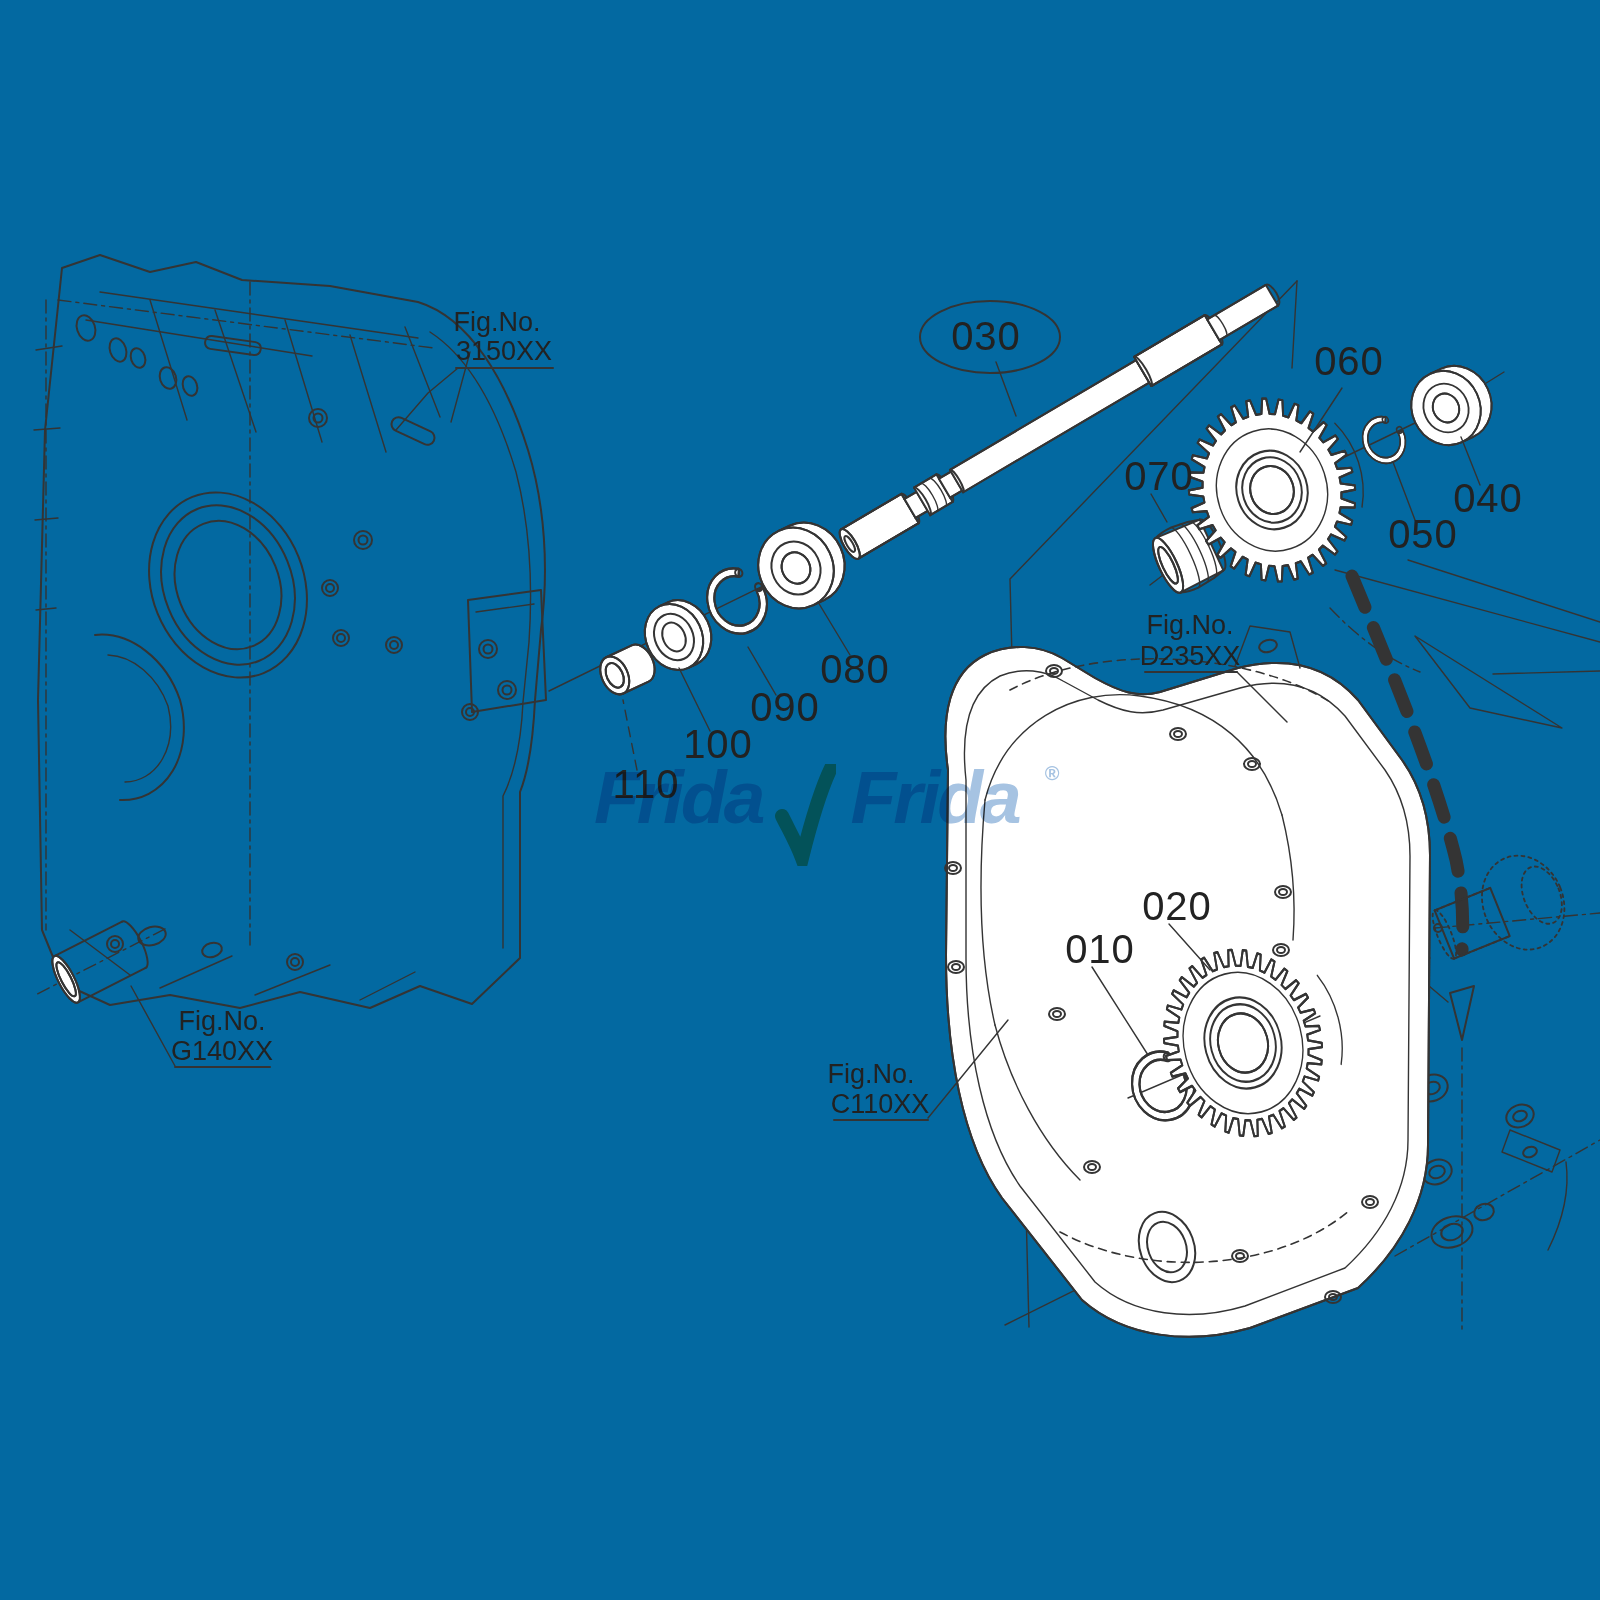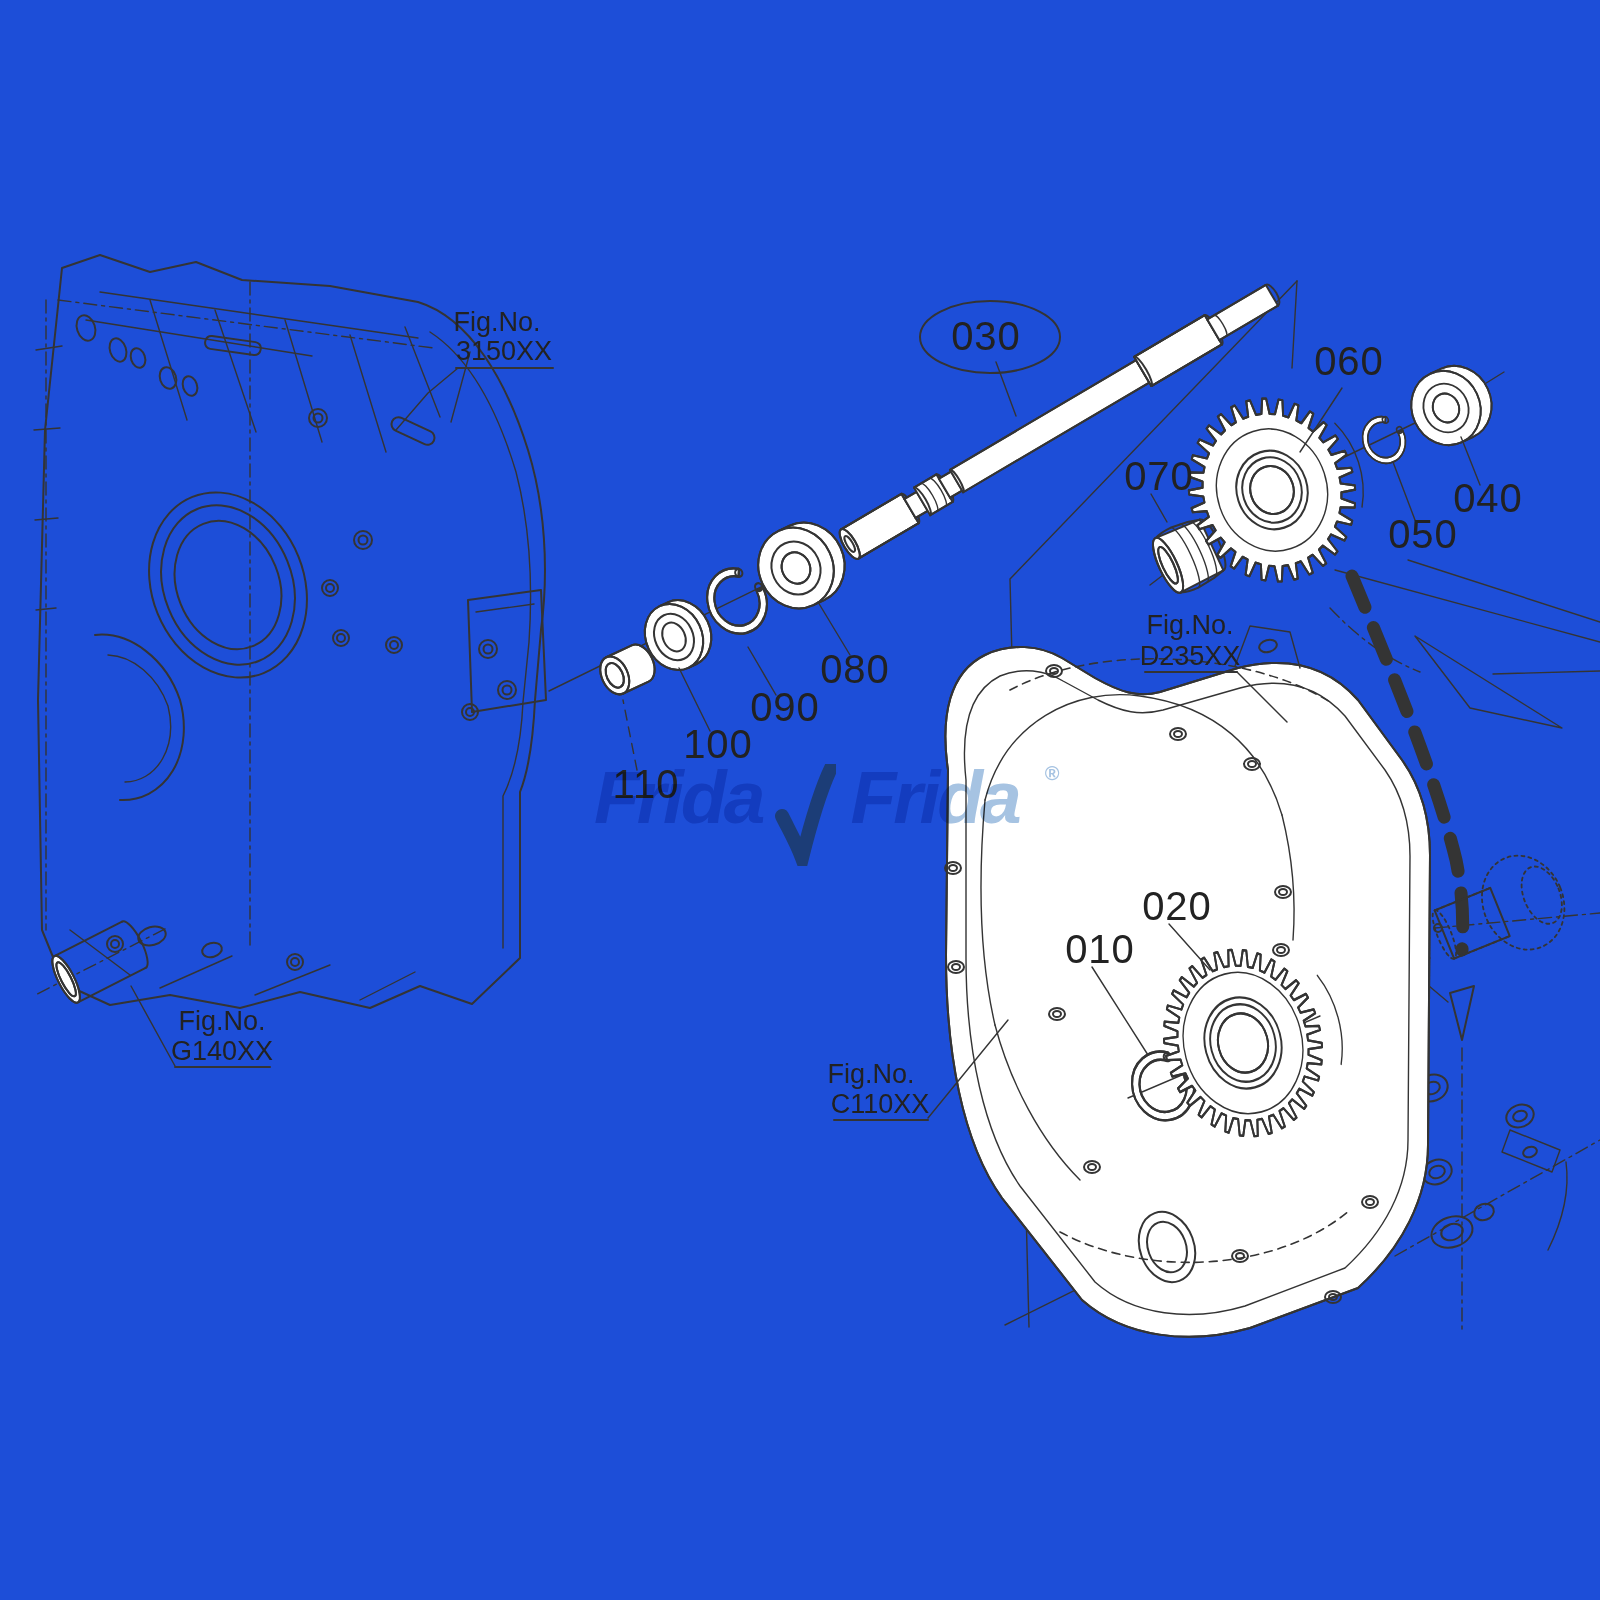--- a/index.html
+++ b/index.html
@@ -1,16 +1,16 @@
 <!DOCTYPE html>
 <html><head>
 <meta charset="utf-8">
 <style>
   html,body{margin:0;padding:0;background:#fff;}
-  .stage{position:relative;width:1600px;height:1600px;background:#1d4ed8;overflow:hidden;
+  .stage{position:relative;width:1600px;height:1600px;background:#0369a1;overflow:hidden;
          font-family:"Liberation Sans",sans-serif;}
   svg.diagram{position:absolute;left:0;top:0;}
   .ln path,.ln line,.ln polyline,.ln ellipse,.ln circle,.ln rect,.ln polygon{
       stroke:#343434;stroke-width:2;fill:none;stroke-linecap:round;stroke-linejoin:round;}
   .thin{stroke-width:1.4 !important;}
   .wfill{fill:#ffffff !important;}
   .dashdot{stroke-dasharray:13 5 3 5;stroke-width:1.4 !important;}
   .dashed{stroke-dasharray:8 6;stroke-width:1.6 !important;}
   .dotted{stroke-dasharray:3 4;stroke-width:1.8 !important;}
   .thick-dash{stroke-width:13 !important;stroke-dasharray:34 22;stroke-linecap:butt;}

